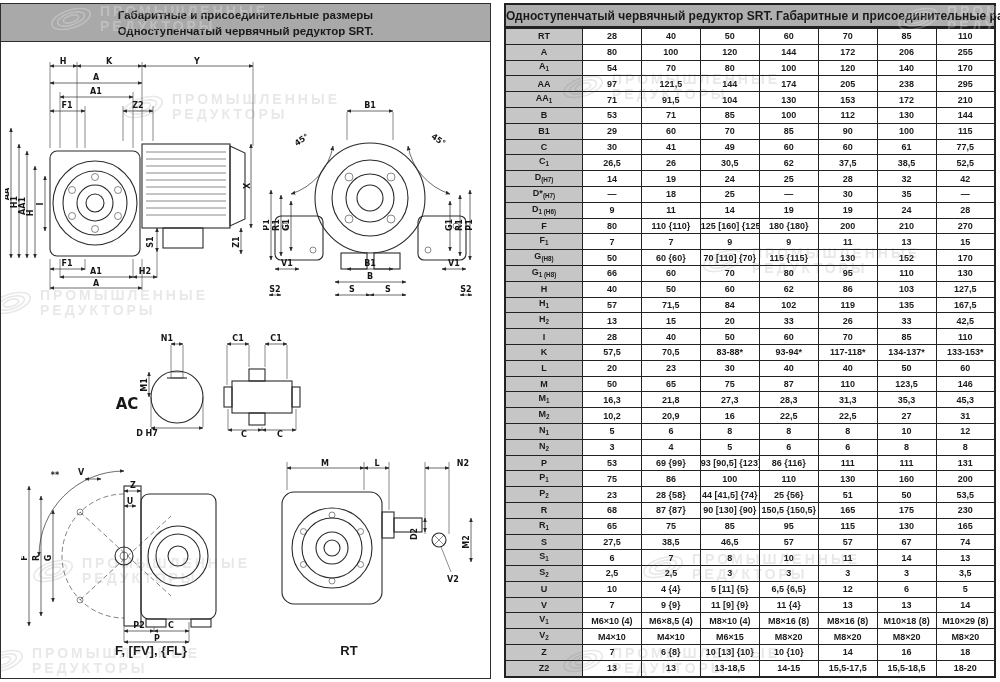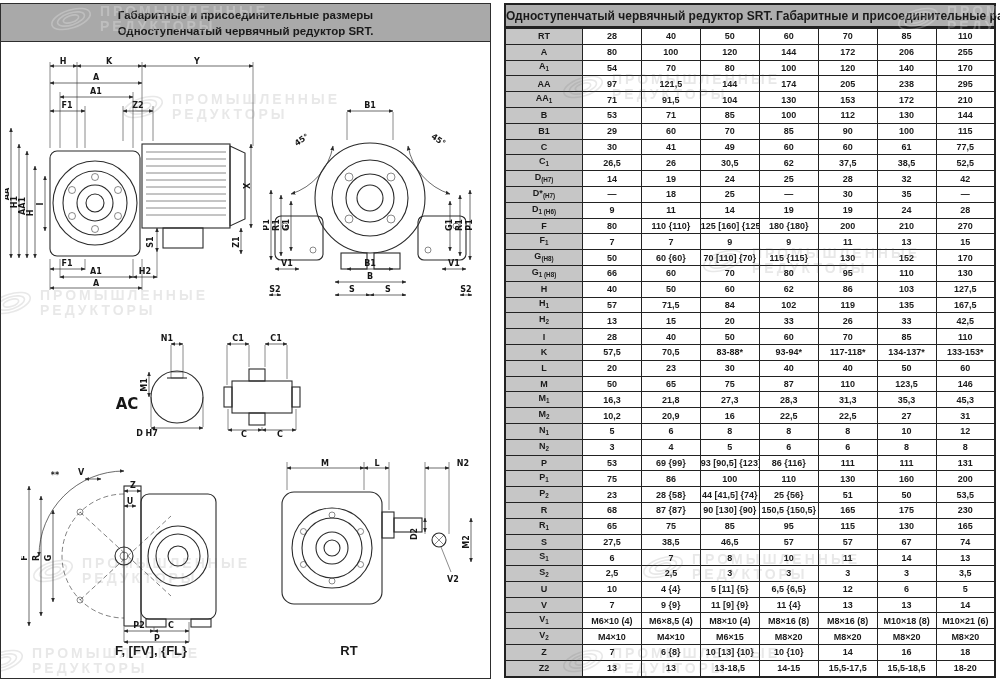--- a/index.html
+++ b/index.html
@@ -704,21 +704,21 @@
           <td>14</td>
         </tr>
         <tr>
           <td class="lbl"><span>V</span><span class="sub">1</span></td>
           <td>M6×10 (4)</td>
           <td>M6×8,5 (4)</td>
           <td>M8×10 (4)</td>
           <td>M8×16 (8)</td>
           <td>M8×16 (8)</td>
           <td>M10×18 (8)</td>
-          <td>M10×21 (6)</td>
+          <td>M10×29 (8)</td>
         </tr>
         <tr>
           <td class="lbl"><span>V</span><span class="sub">2</span></td>
           <td>M4×10</td>
           <td>M4×10</td>
           <td>M6×15</td>
           <td>M8×20</td>
           <td>M8×20</td>
           <td>M8×20</td>
           <td>M8×20</td>

